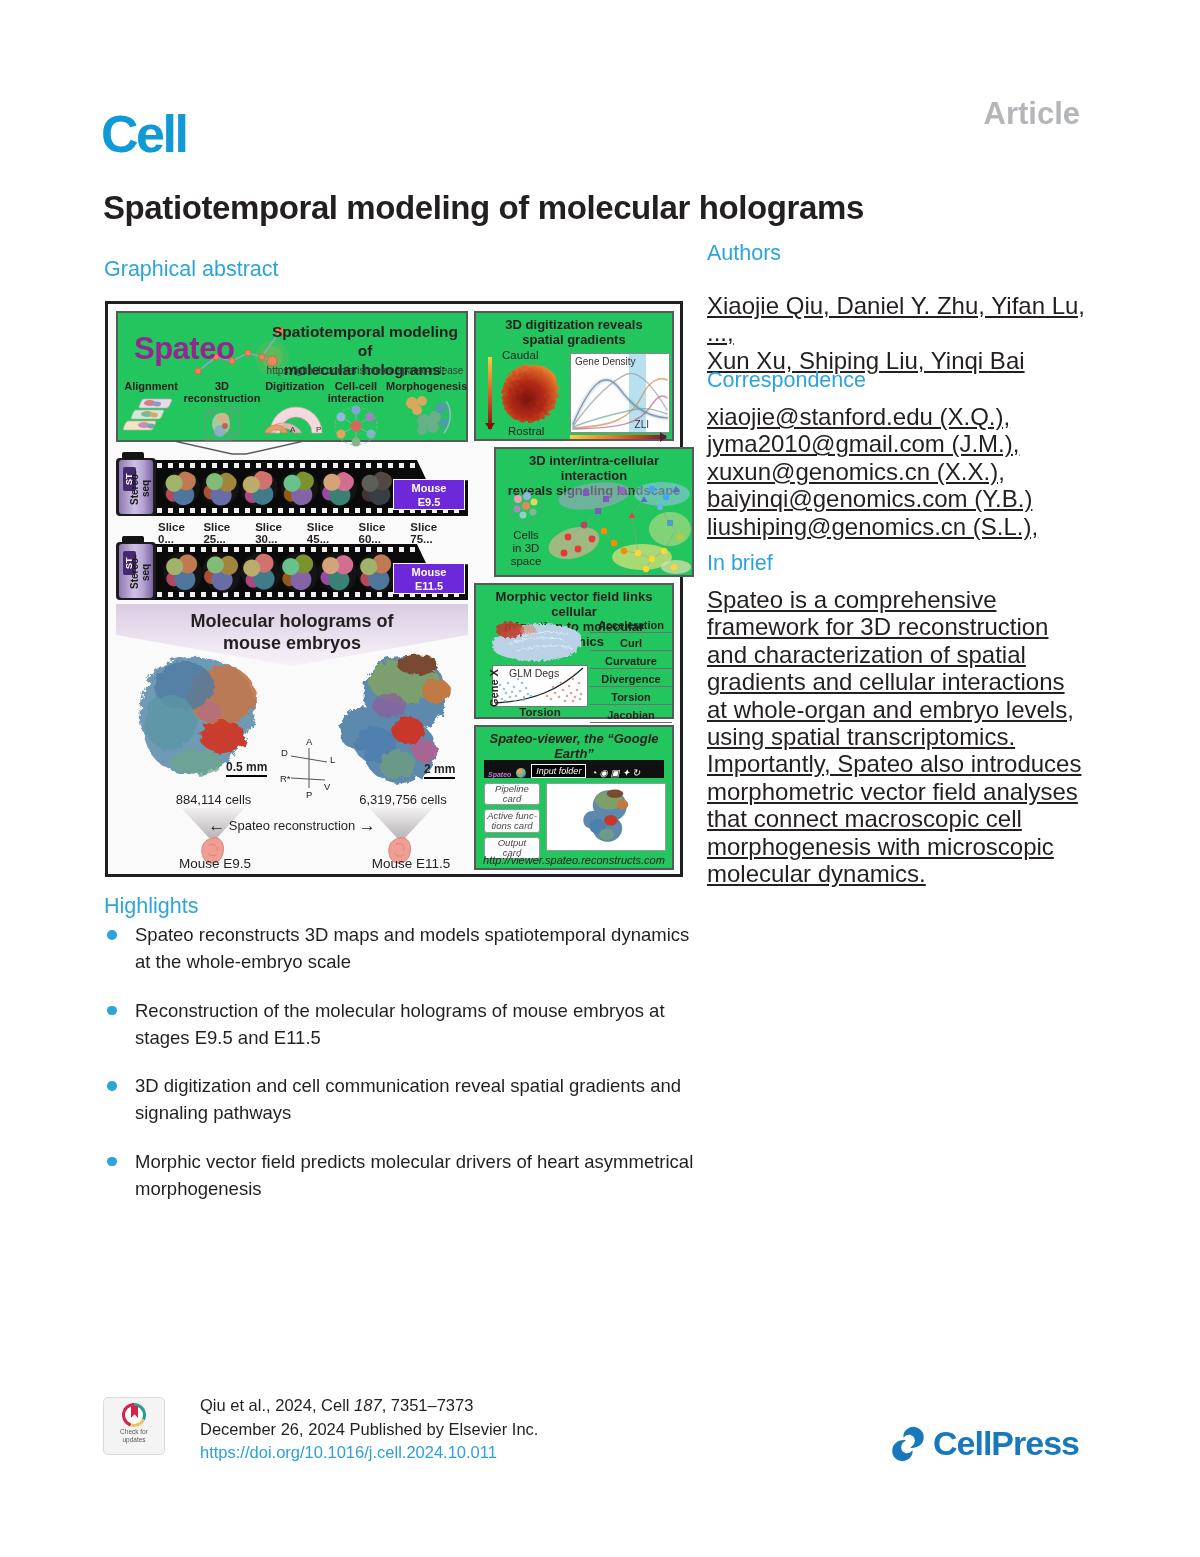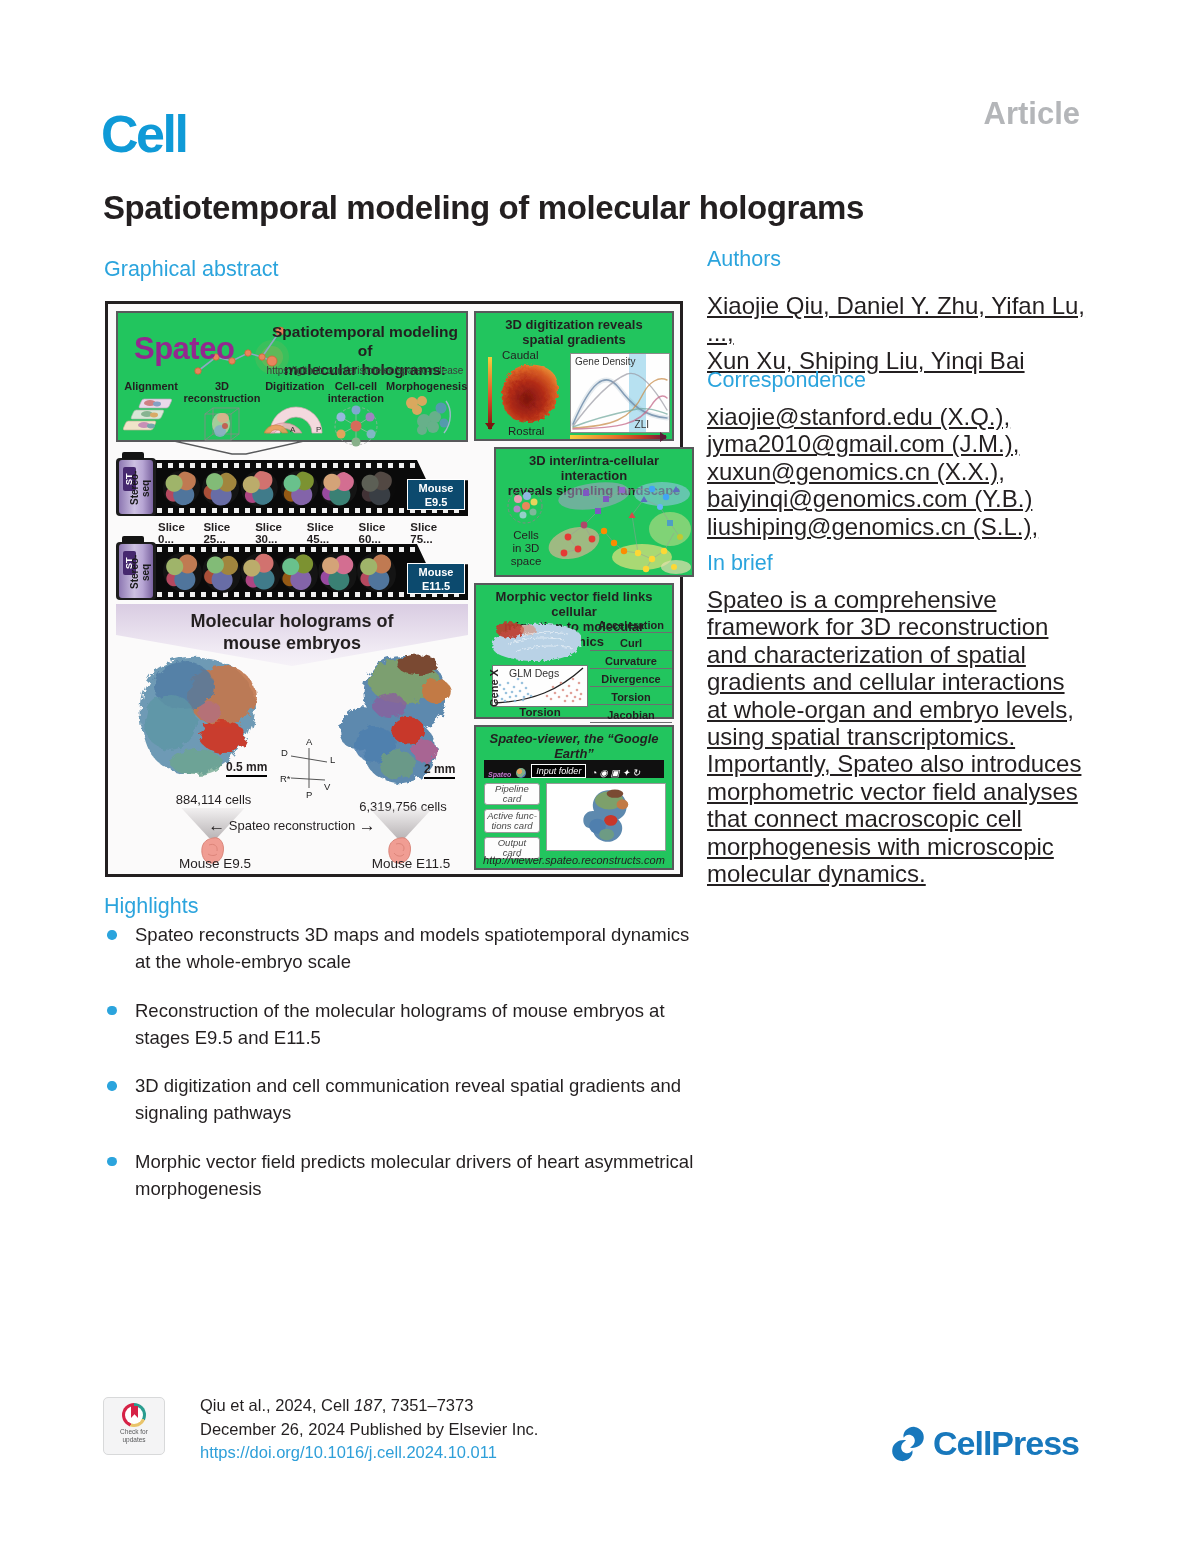--- a/index.html
+++ b/index.html
@@ -44,21 +44,21 @@
       radial-gradient(circle at 63% 28%, #c07a52 0 9px, transparent 10px),
       radial-gradient(circle at 56% 68%, #50759c 0 10px, transparent 11px),
       radial-gradient(circle at 28% 66%, #b5485f 0 7px, transparent 8px),
       radial-gradient(circle at 47% 48%, #d9b86a 0 6px, transparent 7px); }
   .slices .slice:nth-child(2){ filter:hue-rotate(28deg); transform:rotate(14deg); }
   .slices .slice:nth-child(3){ filter:hue-rotate(-25deg); transform:rotate(-10deg); }
   .slices .slice:nth-child(4){ filter:hue-rotate(55deg) saturate(1.1); }
   .slices .slice:nth-child(5){ filter:hue-rotate(-50deg); transform:rotate(8deg); }
   .strip1 .slices .slice:nth-child(6){ filter:grayscale(.75) brightness(.55); }
   .strip2 .slice { width:40px; height:39px; border-radius:50% 50% 42% 58%/46% 54% 46% 54%; }
-  .mouse-badge { position:absolute; right:3px; top:24px; width:58px; height:31px; background:#0c4a6e; border:1.5px solid #fff; color:#fff; font-size:11px; font-weight:bold; line-height:13.5px; text-align:center; padding-top:2px; white-space:pre-line; z-index:4; }
+  .mouse-badge { position:absolute; right:3px; top:24px; width:72px; height:31px; background:#6d28d9; border:1.5px solid #fff; color:#fff; font-size:11px; font-weight:bold; line-height:13.5px; text-align:center; padding-top:2px; white-space:pre-line; z-index:4; }
   .slice-labels { position:absolute; left:42px; right:6px; top:66px; display:flex; justify-content:space-between; font-size:11.5px; font-weight:bold; }
 
   
   #banner { left:8px; top:300px; width:352px; height:62px; background:linear-gradient(180deg,#d9cce2 0%,#efe9f3 70%,#f6f2f8 100%);
             clip-path:polygon(0 0,100% 0,100% 50%,50% 100%,0 50%); text-align:center; font-weight:bold; font-size:18px; line-height:22px; padding-top:6px; white-space:pre-line; }
   .scalebar { font-size:12px; font-weight:bold; border-bottom:2.5px solid #000; padding-bottom:1px; }
   .cellcount { font-size:13px; text-align:center; }
   .funnel { position:absolute; width:66px; height:30px; background:linear-gradient(180deg,rgba(215,211,213,.25),rgba(175,170,172,.85)); clip-path:polygon(2% 0,98% 0,56% 100%,44% 100%); }
   .embryo-label { font-size:13.5px; text-align:center; }
   #recon-row { position:absolute; left:66px; top:172px; width:220px; text-align:center; font-size:13px; }
@@ -336,21 +336,21 @@
           <text x="28" y="9">A</text>
           <text x="28" y="62">P</text>
           <text x="3" y="20">D</text>
           <text x="52" y="27">L</text>
           <text x="2" y="46">R*</text>
           <text x="46" y="54">V</text>
         </g>
       </svg>
 
       <div class="abs cellcount" style="left:25px; top:148px; width:145px;">884,114 cells</div>
-      <div class="abs cellcount" style="left:212px; top:155px; width:150px;">6,319,756 cells</div>
+      <div class="abs cellcount" style="left:212px; top:148px; width:150px;">6,319,756 cells</div>
 
       <div class="funnel" style="left:64px; top:164px;"></div>
       <div class="funnel" style="left:252px; top:164px;"></div>
 
       <div id="recon-row">
         <span class="recon-arrow">←</span>
         <span>Spateo reconstruction</span>
         <span class="recon-arrow">→</span>
       </div>
 
@@ -589,21 +589,21 @@
             <ellipse cx="74" cy="78" rx="16" ry="13" fill="#c8372a"></ellipse>
             <ellipse cx="42" cy="92" rx="20" ry="18" fill="#4f7fae"></ellipse>
             <ellipse cx="64" cy="112" rx="18" ry="14" fill="#6d9b84"></ellipse>
           </g>
         </svg>
       </div>
       <div class="abs" style="left:0; right:0; top:127px; text-align:center; font-size:11px;">http://viewer.spateo.reconstructs.com</div>
     </div>
   </div>
 
-  <div class="abs heading" style="left:707px; top:247px;">Authors</div>
+  <div class="abs heading" style="left:707px; top:241px;">Authors</div>
   <div class="abs body-text" style="left:707px; top:292px; width:390px;">
     <div>Xiaojie Qiu, Daniel Y. Zhu, Yifan Lu, ...,</div>
     <div>Xun Xu, Shiping Liu, Yinqi Bai</div>
   </div>
 
   <div class="abs heading" style="left:707px; top:368px;">Correspondence</div>
   <div class="abs body-text" style="left:707px; top:403px; width:390px;">
     <div>xiaojie@stanford.edu (X.Q.),</div>
     <div>jyma2010@gmail.com (J.M.),</div>
     <div>xuxun@genomics.cn (X.X.),</div>

